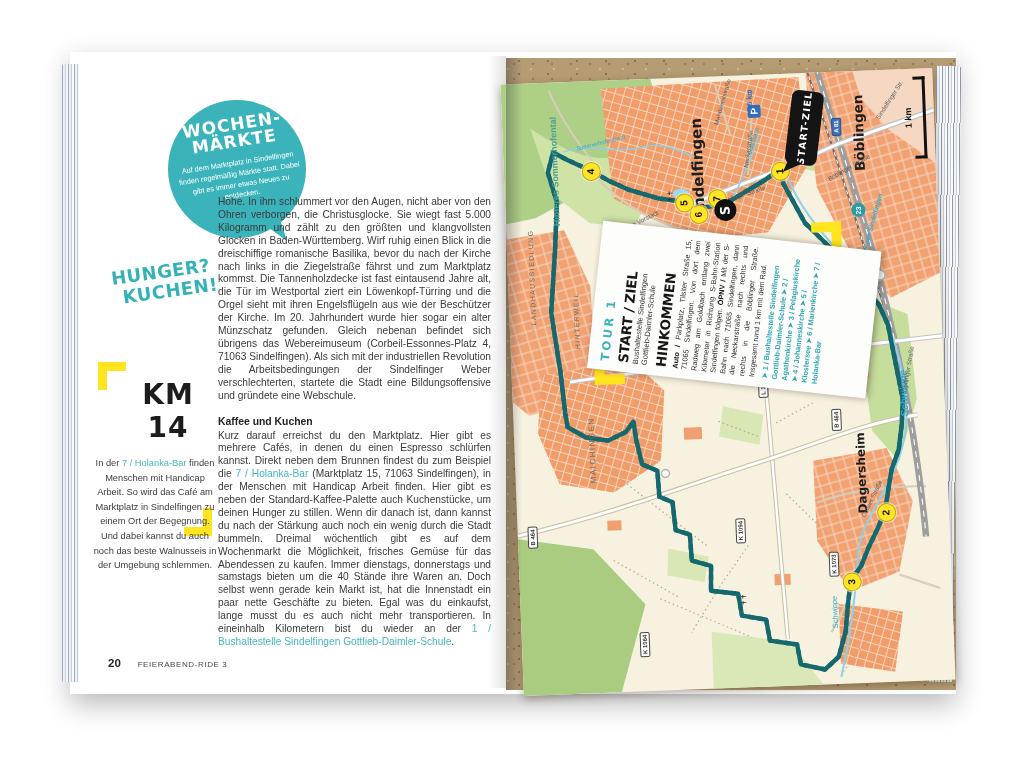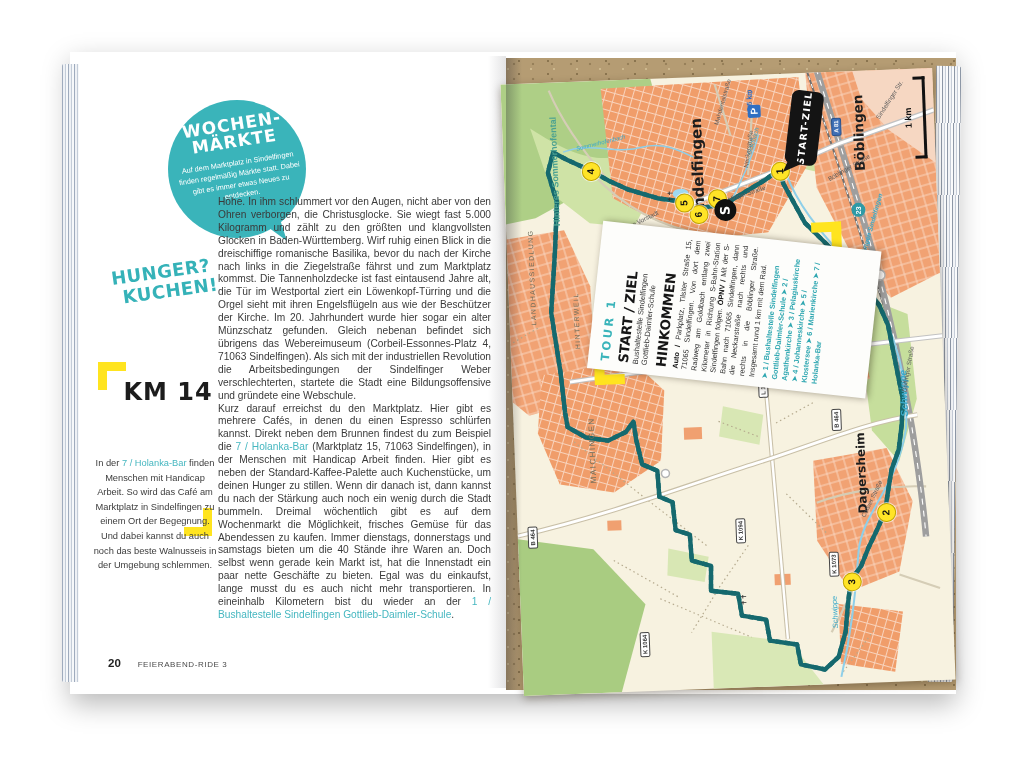--- a/index.html
+++ b/index.html
@@ -31,21 +31,21 @@
     border-top:22px solid #3ab4ba;transform:rotate(-18deg);}
   .bubble-inner{position:absolute;left:8px;top:16px;width:122px;transform:rotate(-9deg);text-align:center;color:#fff;}
   .bubble-title{font-family:"DejaVu Sans",sans-serif;font-weight:bold;font-size:17px;letter-spacing:1px;line-height:1.02;}
   .bubble-body{margin-top:7px;font-size:7.3px;line-height:1.5;}
   .hunger{position:absolute;left:102px;top:262px;width:120px;transform:rotate(-8deg);text-align:center;
     font-family:"DejaVu Sans",sans-serif;font-weight:bold;font-size:18px;line-height:1.1;color:#35b2b8;letter-spacing:.5px;}
   .hunger .l2{display:block;margin-left:14px;}
   .ybr{position:absolute;background:transparent;}
   .ybr span{position:absolute;background:#ffe41f;}
   .km-title{position:absolute;left:118px;top:378px;width:100px;text-align:center;
-    font-family:"DejaVu Sans",sans-serif;font-weight:bold;font-size:24px;color:#1c1c1c;letter-spacing:1px;}
+    font-family:"DejaVu Sans",sans-serif;font-weight:bold;font-size:28px;color:#1c1c1c;letter-spacing:1px;}
   .km-text{position:absolute;left:92px;top:412px;width:126px;text-align:center;font-size:9.3px;line-height:14.6px;color:#3c3c3c;margin-top:44px;}
   .main-col{position:absolute;left:218px;top:196px;width:273px;color:#3a3a3a;}
   .main-col p{margin:0;font-size:10.2px;line-height:12.9px;text-align:justify;}
   .main-col h3{margin:13px 0 2px 0;font-size:10.4px;line-height:12px;color:#222;}
   .footer{position:absolute;left:108px;top:657px;font-size:8px;color:#4a4a4a;letter-spacing:.6px;}
   .footer b{font-size:11.5px;letter-spacing:0;color:#222;margin-right:14px;}
 
   
   .map{position:absolute;left:512px;top:76px;width:432px;height:612px;transform:rotate(-2.2deg);
     background:#f7f2e0;box-shadow:0 3px 8px rgba(40,25,5,.35);overflow:hidden;}
@@ -134,20 +134,21 @@
       <span style="right:0;bottom:0;width:9px;height:28px;"></span>
   </div>
 
   <div class="km-title">KM 14</div>
   <div class="km-text">
     <span>In der </span><span class="teal">7 / Holanka-Bar</span><span> finden Menschen mit Handicap Arbeit. So wird das Café am Marktplatz in Sindelfingen zu einem Ort der Begegnung. Und dabei kannst du auch noch das beste Walnusseis in der Umgebung schlemmen.</span>
   </div>
 
   <div class="main-col">
     <p>Höhe. In ihm schlummert vor den Augen, nicht aber von den Ohren verborgen, die Christusglocke. Sie wiegt fast 5.000 Kilogramm und zählt zu den größten und klangvollsten Glocken in Baden-Württemberg. Wirf ruhig einen Blick in die dreischiffige romanische Basilika, bevor du nach der Kirche nach links in die Ziegelstraße fährst und zum Marktplatz kommst. Die Tannenholzdecke ist fast eintausend Jahre alt, die Tür im Westportal ziert ein Löwenkopf-Türring und die Orgel sieht mit ihren Engelsflügeln aus wie der Beschützer der Kirche. Im 20. Jahrhundert wurde hier sogar ein alter Münzschatz gefunden. Gleich nebenan befindet sich übrigens das Webereimuseum (Corbeil-Essonnes-Platz 4, 71063 Sindelfingen). Als sich mit der industriellen Revolution die Arbeitsbedingungen der Sindelfinger Weber verschlechterten, startete die Stadt eine Bildungsoffensive und gründete eine Webschule.</p>
+    <h3>Kaffee und Kuchen</h3>
     <p>
       <span>Kurz darauf erreichst du den Marktplatz. Hier gibt es mehrere Cafés, in denen du einen Espresso schlürfen kannst. Direkt neben dem Brunnen findest du zum Beispiel die </span><span class="teal">7 / Holanka-Bar</span><span> (Marktplatz 15, 71063 Sindelfingen), in der Menschen mit Handicap Arbeit finden. Hier gibt es neben der Standard-Kaffee-Palette auch Kuchenstücke, um deinen Hunger zu stillen. Wenn dir danach ist, dann kannst du nach der Stärkung auch noch ein wenig durch die Stadt bummeln. Dreimal wöchentlich gibt es auf dem Wochenmarkt die Möglichkeit, frisches Gemüse für das Abendessen zu kaufen. Immer dienstags, donnerstags und samstags bieten um die 40 Stände ihre Waren an. Doch selbst wenn gerade kein Markt ist, hat die Innenstadt ein paar nette Geschäfte zu bieten. Egal was du einkaufst, lange musst du es auch nicht mehr transportieren. In eineinhalb Kilometern bist du wieder an der </span><span class="teal">1 / Bushaltestelle Sindelfingen Gottlieb-Daimler-Schule</span><span>.</span>
     </p>
   </div>
 
   <div class="footer">
     <b>20</b>
     <span>FEIERABEND-RIDE 3</span>
   </div>
 

